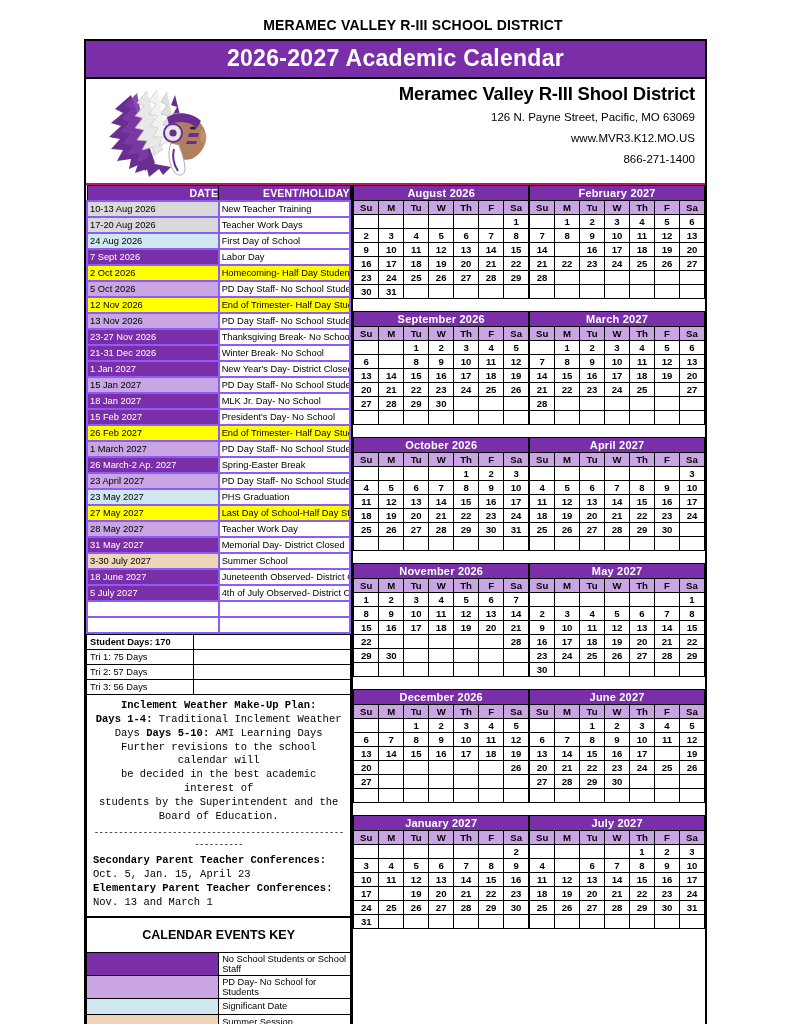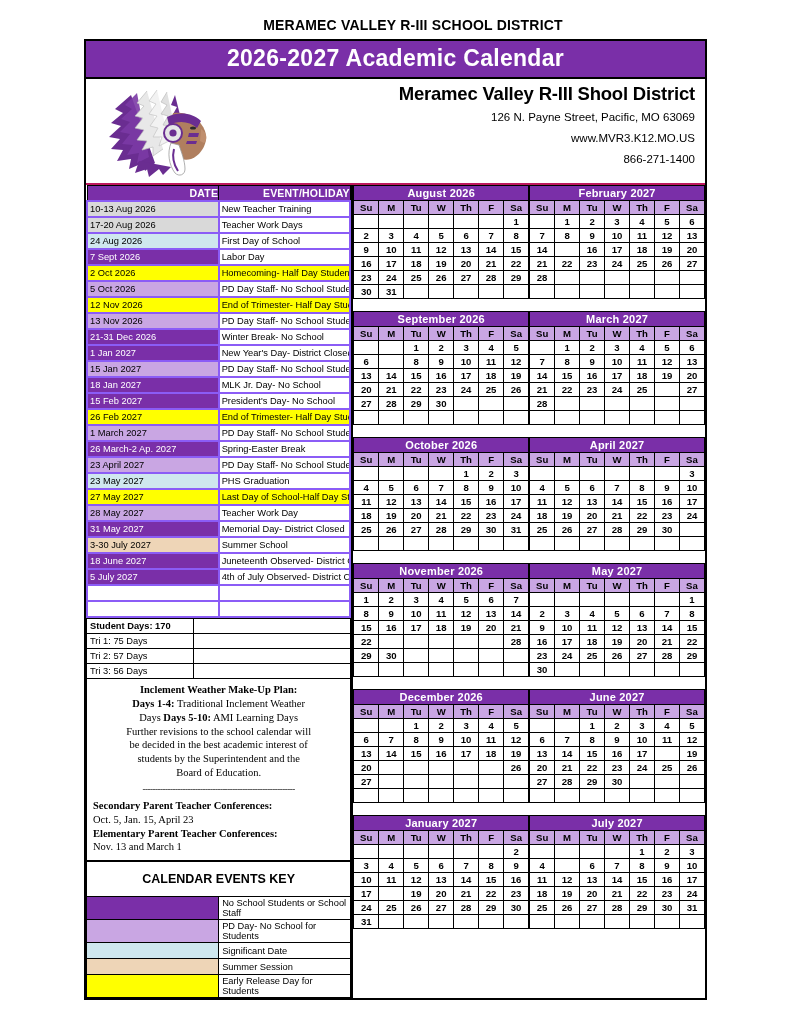--- a/index.html
+++ b/index.html
@@ -55,21 +55,21 @@
   
   table.sd{border-collapse:collapse;width:100%;table-layout:fixed;}
   table.sd td{border:1px solid #000;font-size:9.3px;padding:1px 3px;height:12px;}
   td.sd-lab{width:100px;}
   td.sd-blank{border-left:1px solid #000;}
   .bold{font-weight:bold;}
 
   
   .notes{
     border:1px solid #000;border-top:none;padding:4px 6px 6px 6px;
-    font-size:10.5px;line-height:1.32;font-family:Liberation Serif, serif;
+    font-size:10.5px;line-height:1.32;font-family:Liberation Mono, monospace;
   }
   .notes .ctr{text-align:center;}
   .notes .hr{text-align:center;letter-spacing:-0.5px;font-size:9px;margin:4px 0 3px 0;color:#000;}
   .notes .lft{text-align:left;}
   .notes b{font-weight:bold;}
 
   
   .keywrap{margin-top:0;}
   table.key{border-collapse:collapse;width:100%;table-layout:fixed;}
   table.key td{border:1px solid #000;font-size:9.3px;padding:1px 3px;height:13px;}
@@ -181,20 +181,24 @@
                 <td class="c-date k-pd">5 Oct 2026</td>
                 <td class="k-none">PD Day Staff- No School Students</td>
               </tr>
               <tr>
                 <td class="c-date k-early">12 Nov 2026</td>
                 <td class="k-early">End of Trimester- Half Day Students</td>
               </tr>
               <tr>
                 <td class="c-date k-pd">13 Nov 2026</td>
                 <td class="k-none">PD Day Staff- No School Students</td>
+              </tr>
+              <tr>
+                <td class="c-date k-nos">23-27 Nov 2026</td>
+                <td class="k-none">Thanksgiving Break- No School</td>
               </tr>
               <tr>
                 <td class="c-date k-nos">21-31 Dec 2026</td>
                 <td class="k-none">Winter Break- No School</td>
               </tr>
               <tr>
                 <td class="c-date k-nos">1 Jan 2027</td>
                 <td class="k-none">New Year's Day- District Closed</td>
               </tr>
               <tr>

